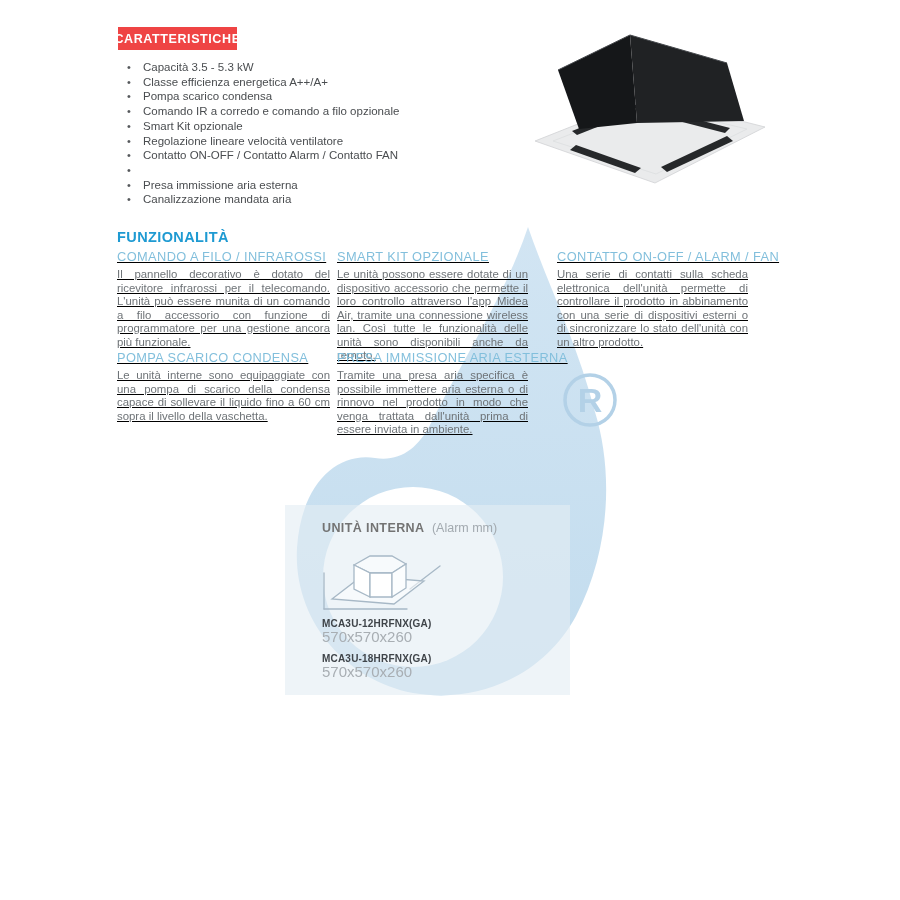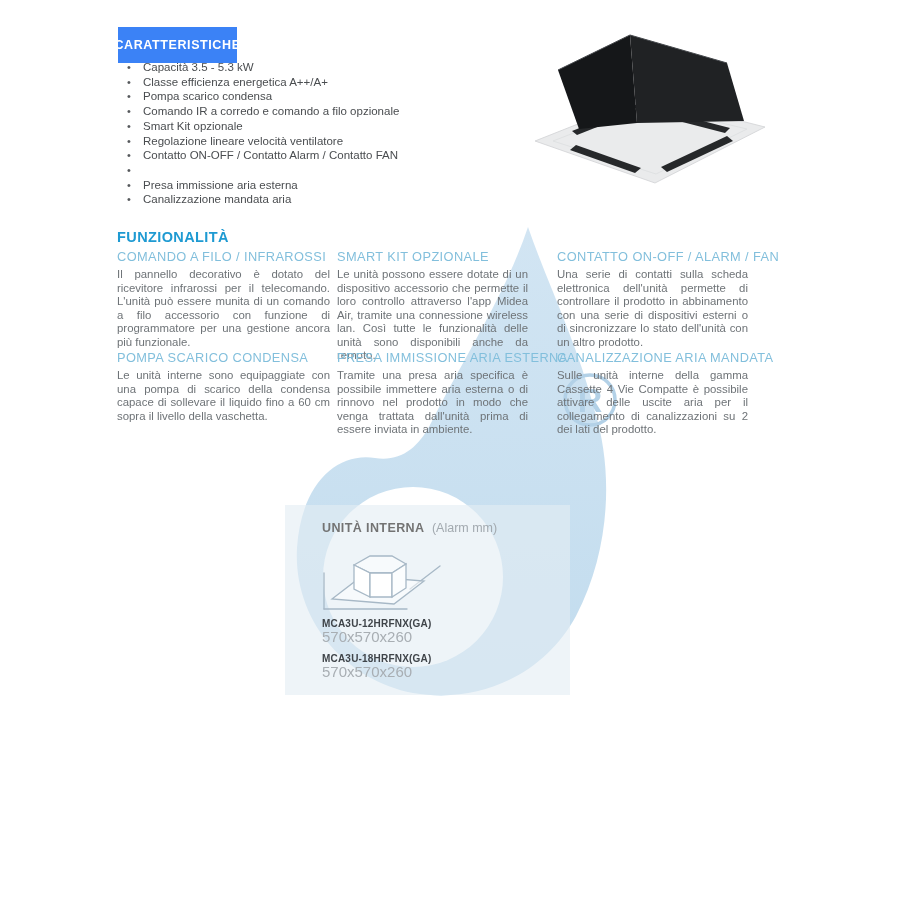--- a/index.html
+++ b/index.html
@@ -9,22 +9,22 @@
     width: 900px;
     height: 900px;
     background: #ffffff;
     font-family: "Liberation Sans", sans-serif;
     overflow: hidden;
   }
   
   .badge {
     position: absolute;
     left: 118px; top: 27px;
-    width: 119px; height: 36px;
-    background: #3b82f6;
+    width: 119px; height: 23px;
+    background: #ef4444;
     color: #ffffff;
     font-size: 12.5px;
     font-weight: bold;
     letter-spacing: 0.6px;
     display: flex; align-items: center; justify-content: center;
   }
   
   .features {
     position: absolute;
     left: 127px; top: 60px;
@@ -51,21 +51,21 @@
   
   .funz-title {
     position: absolute;
     left: 117px; top: 229px;
     font-size: 14.5px;
     font-weight: bold;
     letter-spacing: 0.4px;
     color: #1e9ad2;
     z-index: 1;
   }
-  .section { position: absolute; z-index: 1; }
+  .section { position: absolute; z-index: 1; text-decoration: underline; }
   .section h3 {
     font-size: 12.8px;
     font-weight: normal;
     letter-spacing: 0.4px;
     color: #82bfdc;
     margin-bottom: 4px;
     white-space: nowrap;
   }
   .section p {
     font-size: 11.4px;
@@ -214,24 +214,20 @@
     <p>Una serie di contatti sulla scheda elettronica dell'unità permette di controllare il prodotto in abbinamento con una serie di dispositivi esterni o di sincronizzare lo stato dell'unità con un altro prodotto.</p>
   </div>
   <div class="section s3">
     <h3>POMPA SCARICO CONDENSA</h3>
     <p>Le unità interne sono equipaggiate con una pompa di scarico della condensa capace di sollevare il liquido fino a 60 cm sopra il livello della vaschetta.</p>
   </div>
   <div class="section s4">
     <h3>PRESA IMMISSIONE ARIA ESTERNA</h3>
     <p>Tramite una presa aria specifica è possibile immettere aria esterna o di rinnovo nel prodotto in modo che venga trattata dall'unità prima di essere inviata in ambiente.</p>
   </div>
-  <div class="section s5">
-    <h3>CANALIZZAZIONE ARIA MANDATA</h3>
-    <p>Sulle unità interne della gamma Cassette 4 Vie Compatte è possibile attivare delle uscite aria per il collegamento di canalizzazioni su 2 dei lati del prodotto.</p>
-  </div>
 
   <div class="unit-panel">
     <div class="panel-title">
       <span class="t">UNITÀ INTERNA</span>
       <span class="st">(Alarm mm)</span>
     </div>
 
     <svg class="unit-icon" width="140" height="72" viewBox="0 0 140 72" aria-hidden="true">
       <g stroke="#a7b8c6" stroke-width="1.3" fill="none" stroke-linecap="round">
         <line x1="14" y1="26" x2="14" y2="62"></line>

